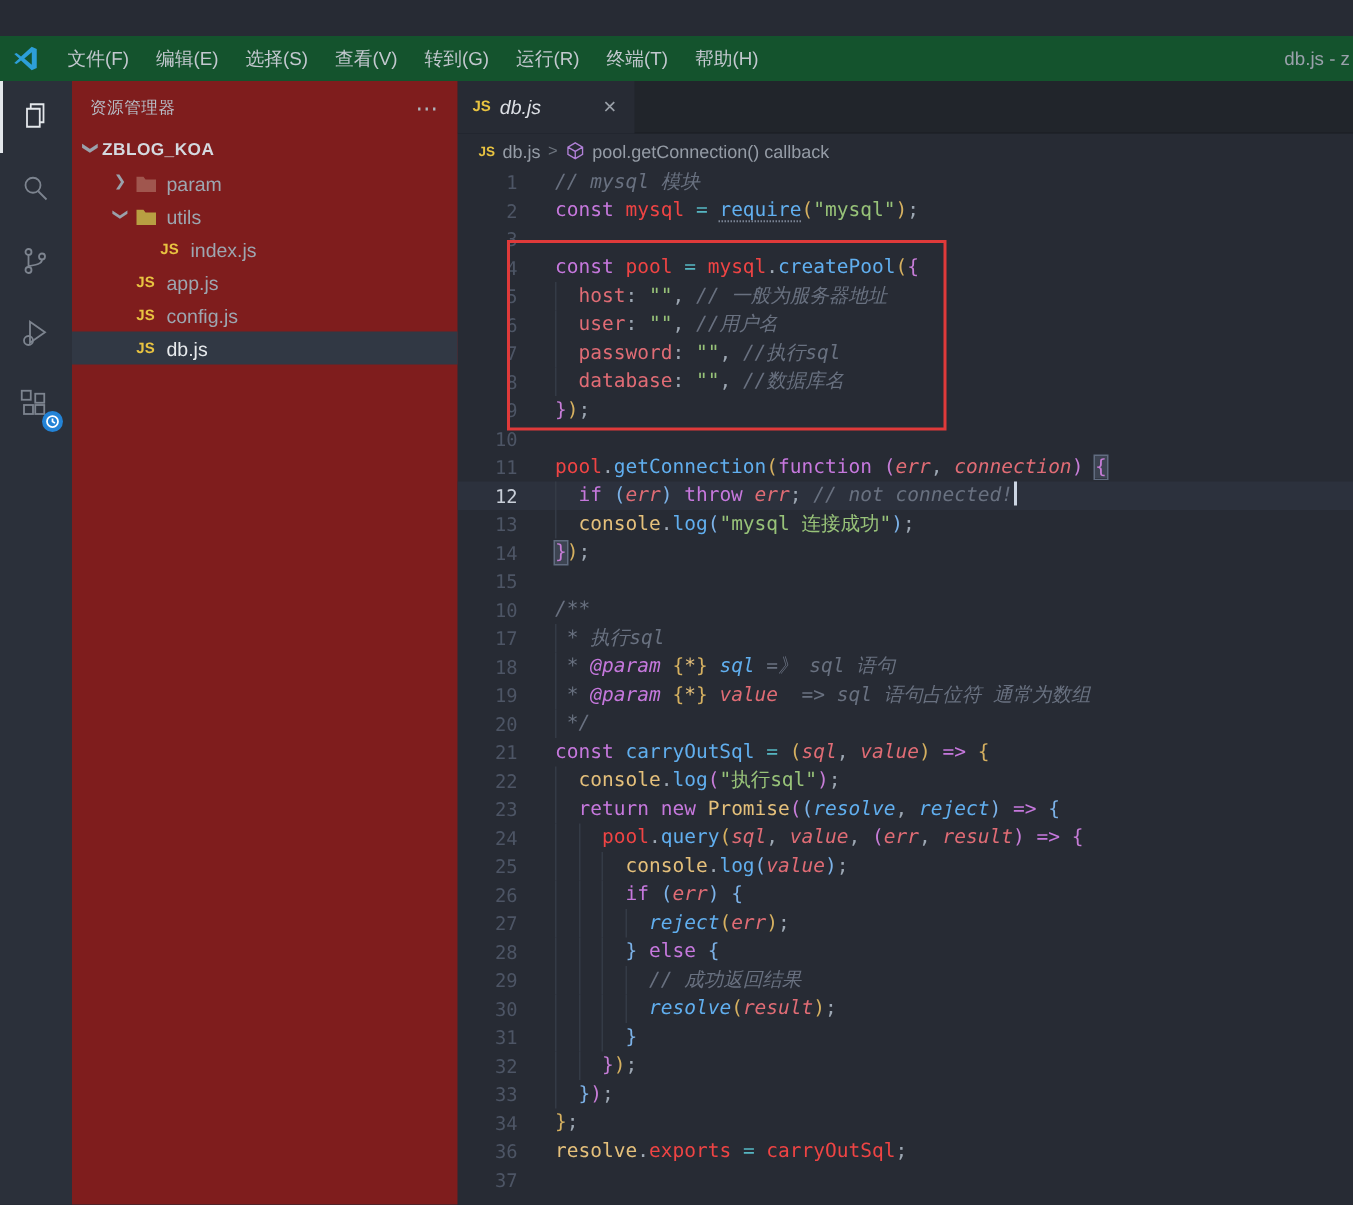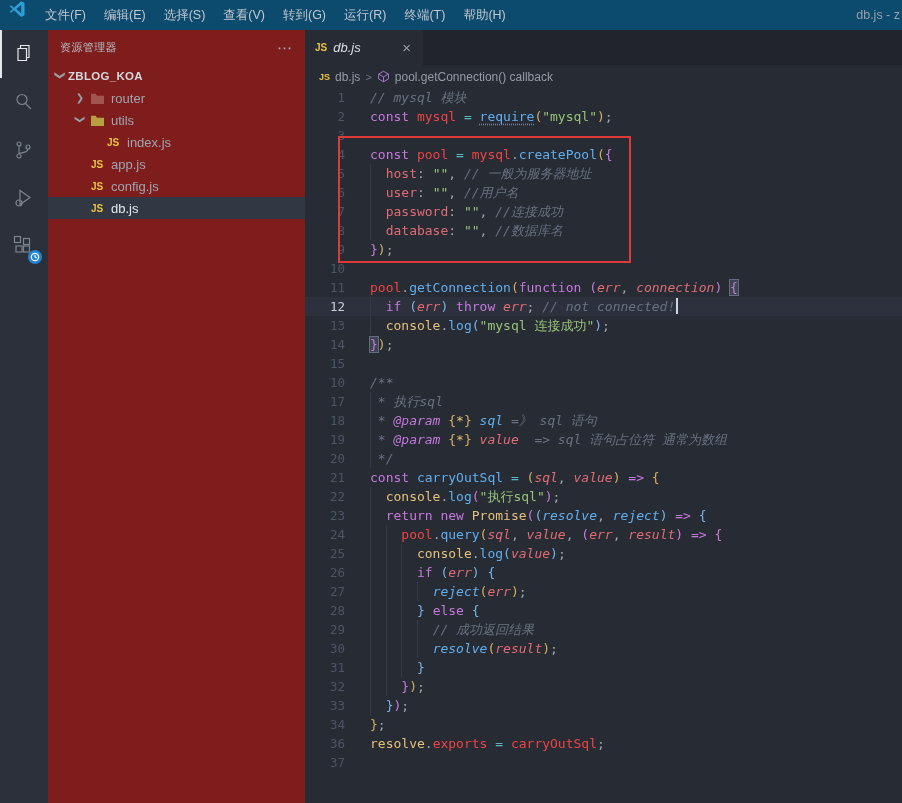--- a/index.html
+++ b/index.html
@@ -4,22 +4,22 @@
 <style>
   * { margin:0; padding:0; box-sizing:border-box; }
   html,body { width:902px; height:803px; overflow:hidden; }
   body {
     font-family:"Liberation Sans", sans-serif;
     background:#272b34; color:#abb2bf;
     -webkit-font-smoothing:antialiased;
   }
   
   .titlebar{
-    height:30px; background:#0c4a6e; display:flex; 
-    position:relative; font-size:12.5px; color:#c3c8cf;
+    height:30px; background:#14532d; display:flex; align-items:center;
+    position:relative; font-size:12.5px; color:#c3c8cf;margin-top:24px;
   }
   .vscode-logo{ width:18px; height:18px; margin:0 10px 0 8px; flex:0 0 auto;}
   .menu-item{ padding:0 9px; height:30px; line-height:30px; cursor:default;}
   .window-title{ position:absolute; right:2px; top:0; height:30px; line-height:30px;
     color:#9aa1ab; font-size:12.5px; white-space:nowrap; overflow:hidden;}
   
   .main{ display:flex; height:773px; }
   .activitybar{ width:48px; background:#2b303a; flex:0 0 auto; display:flex; flex-direction:column;}
   .ab-item{ width:48px; height:48px; display:flex; align-items:center; justify-content:center;
     position:relative; cursor:pointer; }
@@ -161,21 +161,21 @@
     </div>
     <div id="tree">
         <div class="tree-row">
           <span style="display:inline-block;width:24px;"></span>
           <span class="chev ">❯</span>
           <span class="ticon">
             <svg class="folder-svg" viewBox="0 0 16 14">
               <path fill="#a0564e" d="M1 2h5l1.5 2H15v9H1z"></path>
             </svg>
           </span>
-          <span>router</span>
+          <span>param</span>
         </div>
         <div class="tree-row">
           <span style="display:inline-block;width:24px;"></span>
           <span class="chev down">❯</span>
           <span class="ticon">
             <svg class="folder-svg" viewBox="0 0 16 14">
               <path fill="#b89f42" d="M1 2h5l1.5 2H15v9H1z"></path>
             </svg>
           </span>
           <span>utils</span>
@@ -233,21 +233,21 @@
       <span>pool.getConnection() callback</span>
     </div>
     <div class="code-area" id="code">
       <div class="annotation-box"></div>
     <div class="code-line"><span class="gutter-num">1</span><span class="code-text"><span class="tk-c">// mysql 模块</span></span></div>
         <div class="code-line"><span class="gutter-num">2</span><span class="code-text"><span class="tk-k">const </span><span class="tk-v">mysql</span><span class="tk-pu"> </span><span class="tk-o">=</span><span class="tk-pu"> </span><span class="tk-fu">require</span><span class="tk-b1">(</span><span class="tk-s">"mysql"</span><span class="tk-b1">)</span><span class="tk-pu">;</span></span></div>
         <div class="code-line"><span class="gutter-num">3</span><span class="code-text"></span></div>
         <div class="code-line"><span class="gutter-num">4</span><span class="code-text"><span class="tk-k">const </span><span class="tk-v">pool</span><span class="tk-pu"> </span><span class="tk-o">=</span><span class="tk-pu"> </span><span class="tk-v">mysql</span><span class="tk-pu">.</span><span class="tk-f">createPool</span><span class="tk-b1">(</span><span class="tk-b2">{</span></span></div>
         <div class="code-line"><span class="gutter-num">5</span><span class="guide" style="left: 65px;"></span><span class="code-text"><span class="tk-pu">  </span><span class="tk-p">host</span><span class="tk-pu">: </span><span class="tk-s">""</span><span class="tk-pu">, </span><span class="tk-c">// 一般为服务器地址</span></span></div>
         <div class="code-line"><span class="gutter-num">6</span><span class="guide" style="left: 65px;"></span><span class="code-text"><span class="tk-pu">  </span><span class="tk-p">user</span><span class="tk-pu">: </span><span class="tk-s">""</span><span class="tk-pu">, </span><span class="tk-c">//用户名</span></span></div>
-        <div class="code-line"><span class="gutter-num">7</span><span class="guide" style="left: 65px;"></span><span class="code-text"><span class="tk-pu">  </span><span class="tk-p">password</span><span class="tk-pu">: </span><span class="tk-s">""</span><span class="tk-pu">, </span><span class="tk-c">//连接成功</span></span></div>
+        <div class="code-line"><span class="gutter-num">7</span><span class="guide" style="left: 65px;"></span><span class="code-text"><span class="tk-pu">  </span><span class="tk-p">password</span><span class="tk-pu">: </span><span class="tk-s">""</span><span class="tk-pu">, </span><span class="tk-c">//执行sql</span></span></div>
         <div class="code-line"><span class="gutter-num">8</span><span class="guide" style="left: 65px;"></span><span class="code-text"><span class="tk-pu">  </span><span class="tk-p">database</span><span class="tk-pu">: </span><span class="tk-s">""</span><span class="tk-pu">, </span><span class="tk-c">//数据库名</span></span></div>
         <div class="code-line"><span class="gutter-num">9</span><span class="code-text"><span class="tk-b2">}</span><span class="tk-b1">)</span><span class="tk-pu">;</span></span></div>
         <div class="code-line"><span class="gutter-num">10</span><span class="code-text"></span></div>
         <div class="code-line"><span class="gutter-num">11</span><span class="code-text"><span class="tk-v">pool</span><span class="tk-pu">.</span><span class="tk-f">getConnection</span><span class="tk-b1">(</span><span class="tk-k">function</span><span class="tk-pu"> </span><span class="tk-b2">(</span><span class="tk-pa">err</span><span class="tk-pu">, </span><span class="tk-pa">connection</span><span class="tk-b2">)</span><span class="tk-pu"> </span><span class="tk-b2 match">{</span></span></div>
         <div class="code-line cur"><span class="gutter-num">12</span><span class="guide" style="left: 65px;"></span><span class="code-text"><span class="tk-pu">  </span><span class="tk-k">if</span><span class="tk-pu"> </span><span class="tk-b3">(</span><span class="tk-pa">err</span><span class="tk-b3">)</span><span class="tk-pu"> </span><span class="tk-k">throw</span><span class="tk-pu"> </span><span class="tk-pa">err</span><span class="tk-pu">; </span><span class="tk-c">// not connected!</span><span class="cursor"></span></span></div>
         <div class="code-line"><span class="gutter-num">13</span><span class="guide" style="left: 65px;"></span><span class="code-text"><span class="tk-pu">  </span><span class="tk-cl">console</span><span class="tk-pu">.</span><span class="tk-f">log</span><span class="tk-b3">(</span><span class="tk-s">"mysql 连接成功"</span><span class="tk-b3">)</span><span class="tk-pu">;</span></span></div>
         <div class="code-line"><span class="gutter-num">14</span><span class="code-text"><span class="tk-b2 match">}</span><span class="tk-b1">)</span><span class="tk-pu">;</span></span></div>
         <div class="code-line"><span class="gutter-num">15</span><span class="code-text"></span></div>
         <div class="code-line"><span class="gutter-num">10</span><span class="code-text"><span class="tk-c">/**</span></span></div>
         <div class="code-line"><span class="gutter-num">17</span><span class="guide" style="left: 65px;"></span><span class="code-text"><span class="tk-c"> * 执行sql</span></span></div>

